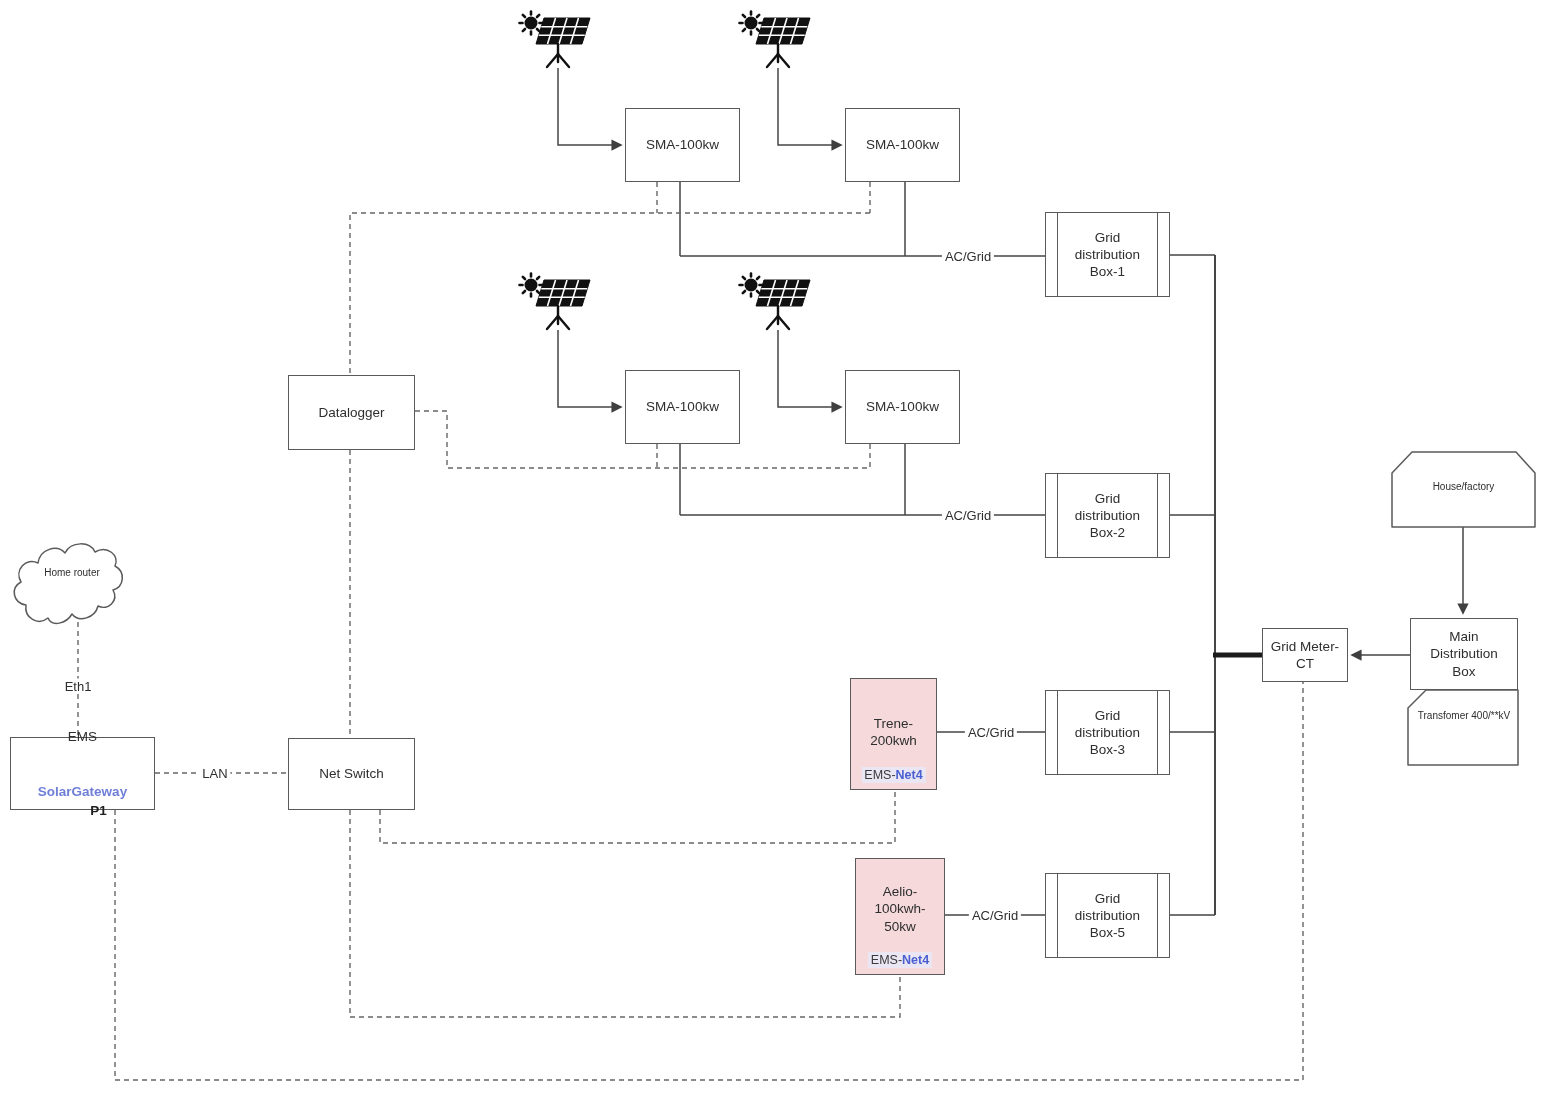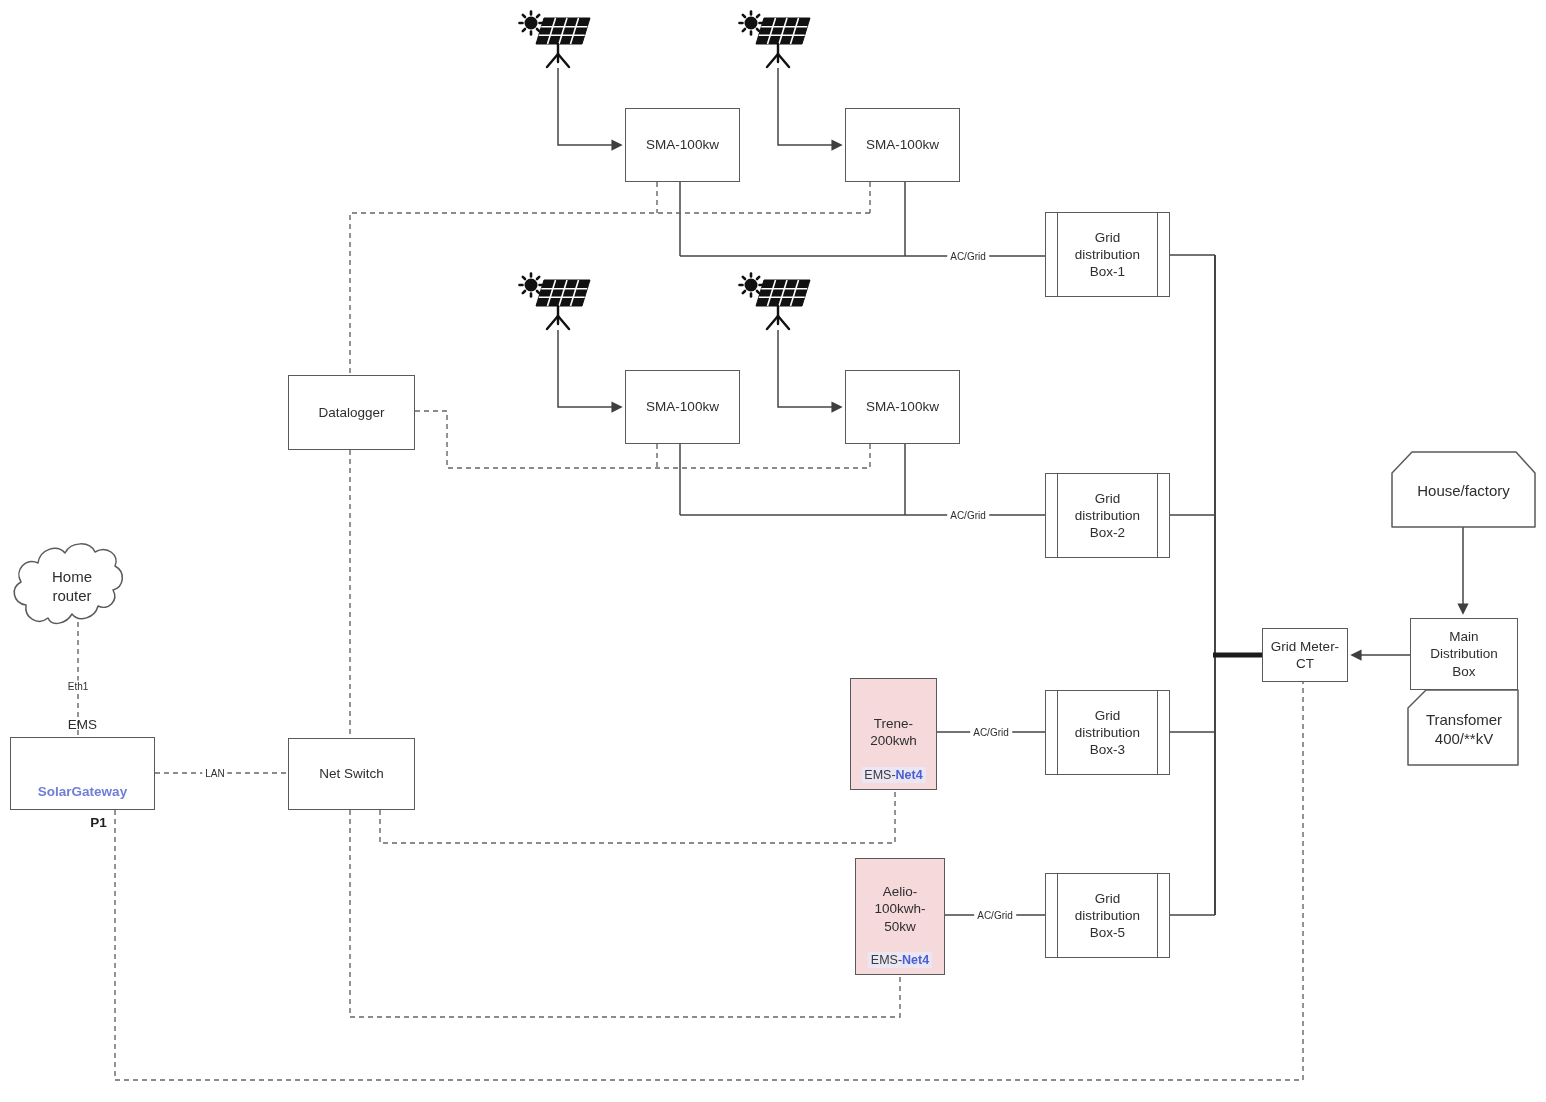--- a/index.html
+++ b/index.html
@@ -18,30 +18,30 @@
   }
   .grid-box::before { left:11px; }
   .grid-box::after  { right:11px; }
   .pink { background:#f5d9db; }
   .battery { flex-direction:column; justify-content:flex-start; align-items:center; }
   .ems-chip {
     position:absolute; bottom:6px; left:50%; transform:translateX(-50%);
     background:#eae6f3; padding:0 3px; font-size:12.5px; white-space:nowrap; color:#3a3a3a;
   }
   .net4 { color:#4a5fd0; font-weight:bold;margin-top:6px; }
-  .ems-box { flex-direction:column; gap:13px; }
+  .ems-box { flex-direction:column; gap:1px; }
   .gw-blue { color:#6f7fd8; font-weight:bold;margin-top:37px; }
   .p1-bold { font-weight:bold; color:#1f1f1f; transform:translateX(16px); }
   .line-label {
     position:absolute; z-index:3; background:#fff; padding:0 3px;
-    font-size:10px; color:#2e2e2e; white-space:nowrap; transform:translate(-50%,-50%);
+    font-size:13px; color:#2e2e2e; white-space:nowrap; transform:translate(-50%,-50%);
   }
   .shape-label {
     position:absolute; z-index:3; text-align:center;
-    font-size:15px; line-height:1.28; color:#2e2e2e;
+    font-size:10px; line-height:1.28; color:#2e2e2e;
   }
 </style>
 </head>
 <body>
 
 <div class="canvas">
 
   <svg class="wires" width="1546" height="1102" viewBox="0 0 1546 1102">
     <defs>
       <marker id="arrow" viewBox="0 0 10 10" refX="8.5" refY="5" markerWidth="7.5" markerHeight="7.5" orient="auto-start-reverse">

